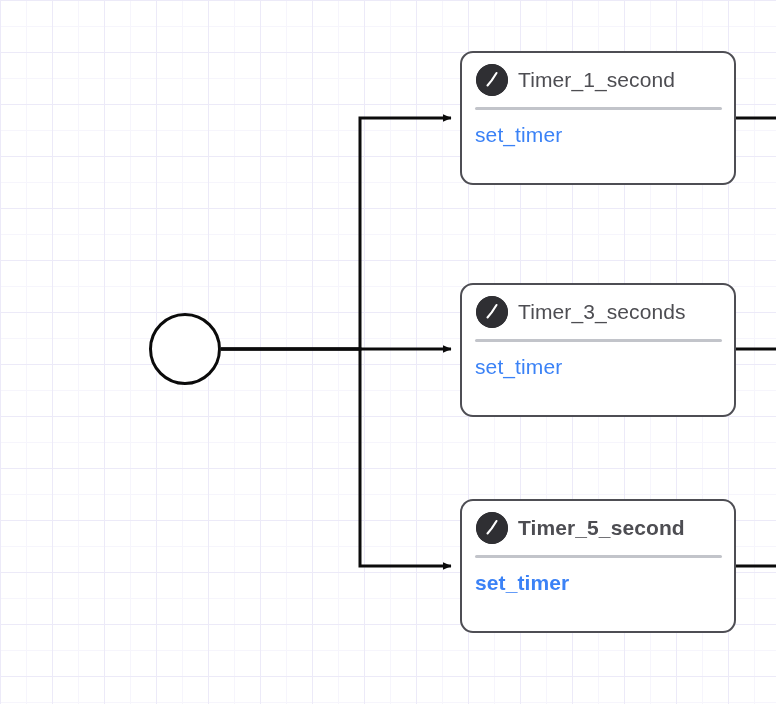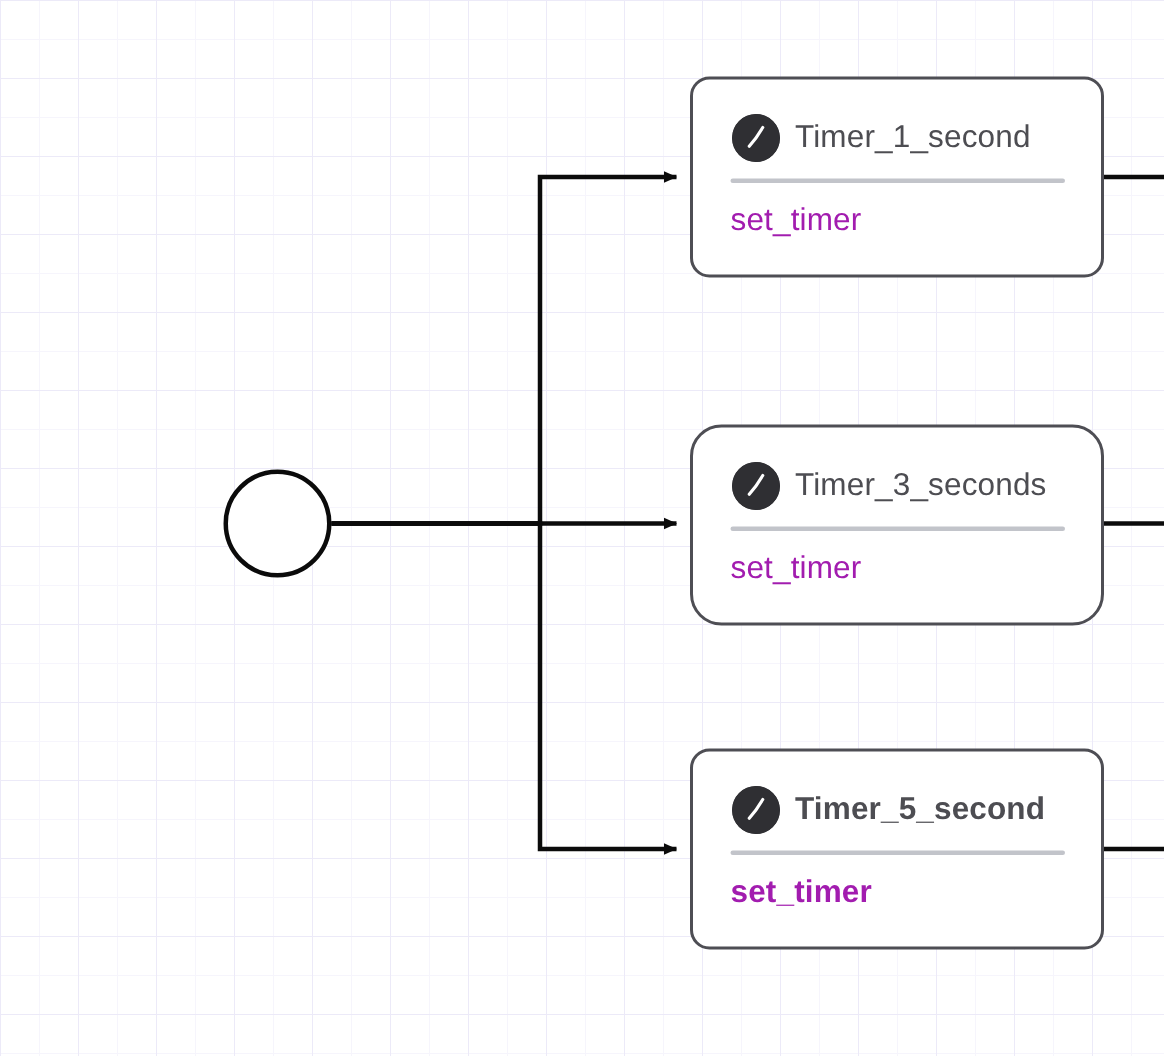--- a/index.html
+++ b/index.html
@@ -54,21 +54,21 @@
 
   
   .task-node {
     position: absolute;
     box-sizing: border-box;
     width: 276px;
     height: 134px;
     background: #ffffff;
     border: 2px solid #4e4e54;
     border-radius: 13px;
-    padding: 12px;
+    padding: 0;
   }
 
   .node-header {
     display: flex;
     align-items: center;
     height: 54px;
     padding: 0 16px 0 14px;
     box-sizing: border-box;
   }
 
@@ -98,21 +98,21 @@
     border-radius: 2px;
   }
 
   .node-body {
     padding: 13px 16px 0 13px;
   }
 
   .node-subtitle {
     font-size: 21px;
     line-height: 24px;
-    color: #a21caf;
+    color: #3b82f6;
     letter-spacing: 0.1px;
     white-space: nowrap;
   }
 </style>
 </head>
 <body>
 
 <div id="canvas">
 
   <svg id="edge-layer" viewBox="0 0 776 704" width="776" height="704" xmlns="http://www.w3.org/2000/svg">
@@ -141,21 +141,21 @@
         <path d="M 20.5 9 L 15.7 16.4 L 11.5 21.5" stroke="#ffffff" stroke-width="2.1" fill="none" stroke-linecap="round" stroke-linejoin="round"></path>
       </svg>
       <div class="node-title">Timer_1_second</div>
     </div>
     <div class="node-divider"></div>
     <div class="node-body">
       <div class="node-subtitle">set_timer</div>
     </div>
   </div>
 
-  <div class="task-node" style="left:460px; top:283px;border-radius:21px;">
+  <div class="task-node" style="left:460px; top:283px;">
     <div class="node-header">
       <svg class="node-icon" viewBox="0 0 32 32" xmlns="http://www.w3.org/2000/svg">
         <circle cx="16" cy="16" r="16" fill="#2f2f33"></circle>
         <path d="M 20.5 9 L 15.7 16.4 L 11.5 21.5" stroke="#ffffff" stroke-width="2.1" fill="none" stroke-linecap="round" stroke-linejoin="round"></path>
       </svg>
       <div class="node-title">Timer_3_seconds</div>
     </div>
     <div class="node-divider"></div>
     <div class="node-body">
       <div class="node-subtitle">set_timer</div>

